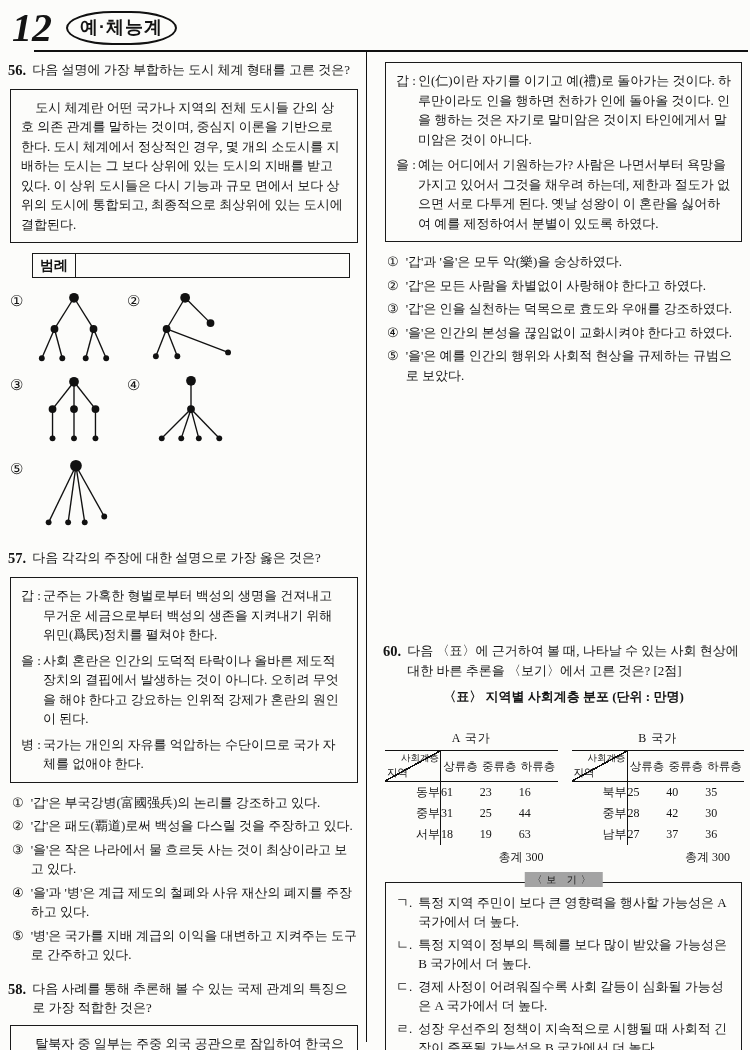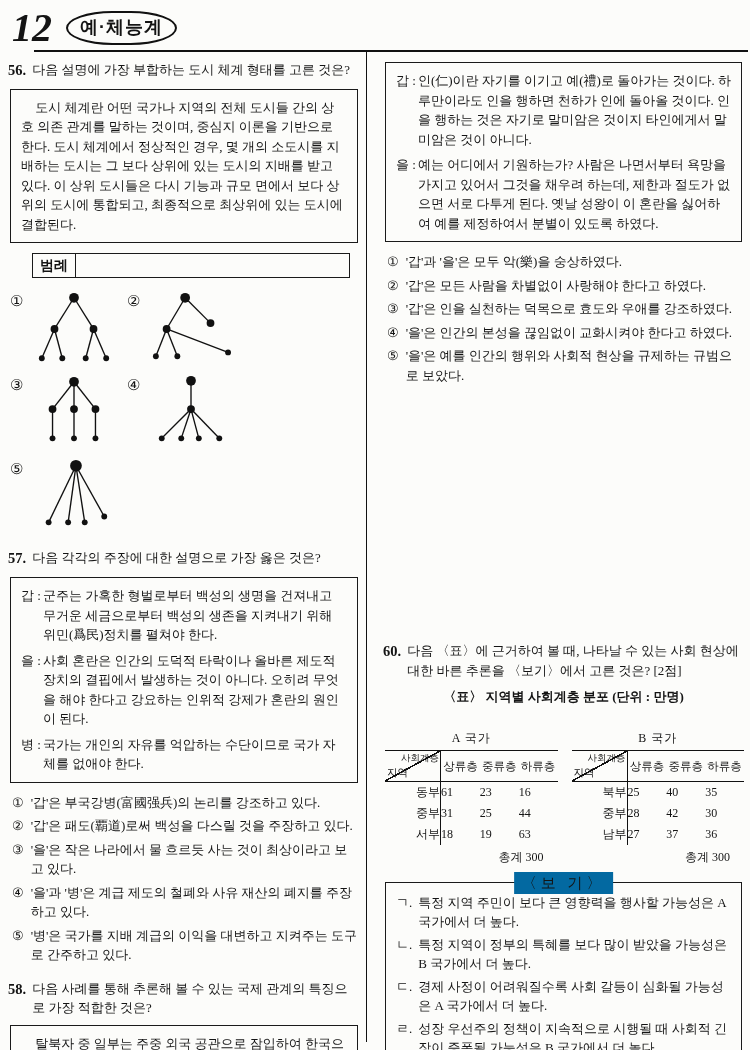--- a/index.html
+++ b/index.html
@@ -82,21 +82,21 @@
   .t-row{display:flex;height:21px;}
   .t-row:last-of-type{border-bottom:1.6px solid #111;}
   .row-label{width:56px;border-right:1.6px solid #111;text-align:right;line-height:21px;box-sizing:border-box;}
   .cell{flex:1;line-height:21px;}
   .t-total{text-align:right;padding:3px 14px 0 0;}
 
   
   .bogi-box{border:1.8px solid #1a1a1a;position:relative;margin:16px 2px 12px;padding:10px 10px 8px;}
   .bogi-label{
     position:absolute;top:-11px;left:50%;transform:translateX(-50%);
-    background:#0369a1;padding:0 8px;letter-spacing:4px;font-size:15px;
+    background:#a3a3a3;padding:0 8px;letter-spacing:4px;font-size:10px;
   }
   .bogi-item{display:flex;margin-bottom:3px;}
   .bogi-item:last-child{margin-bottom:0;}
   .bogi-key{margin-right:6px;white-space:nowrap;}
   .bogi-text{flex:1;}
 
   .gap-59-60{height:252px;}
 </style>
 </head>
 <body>

